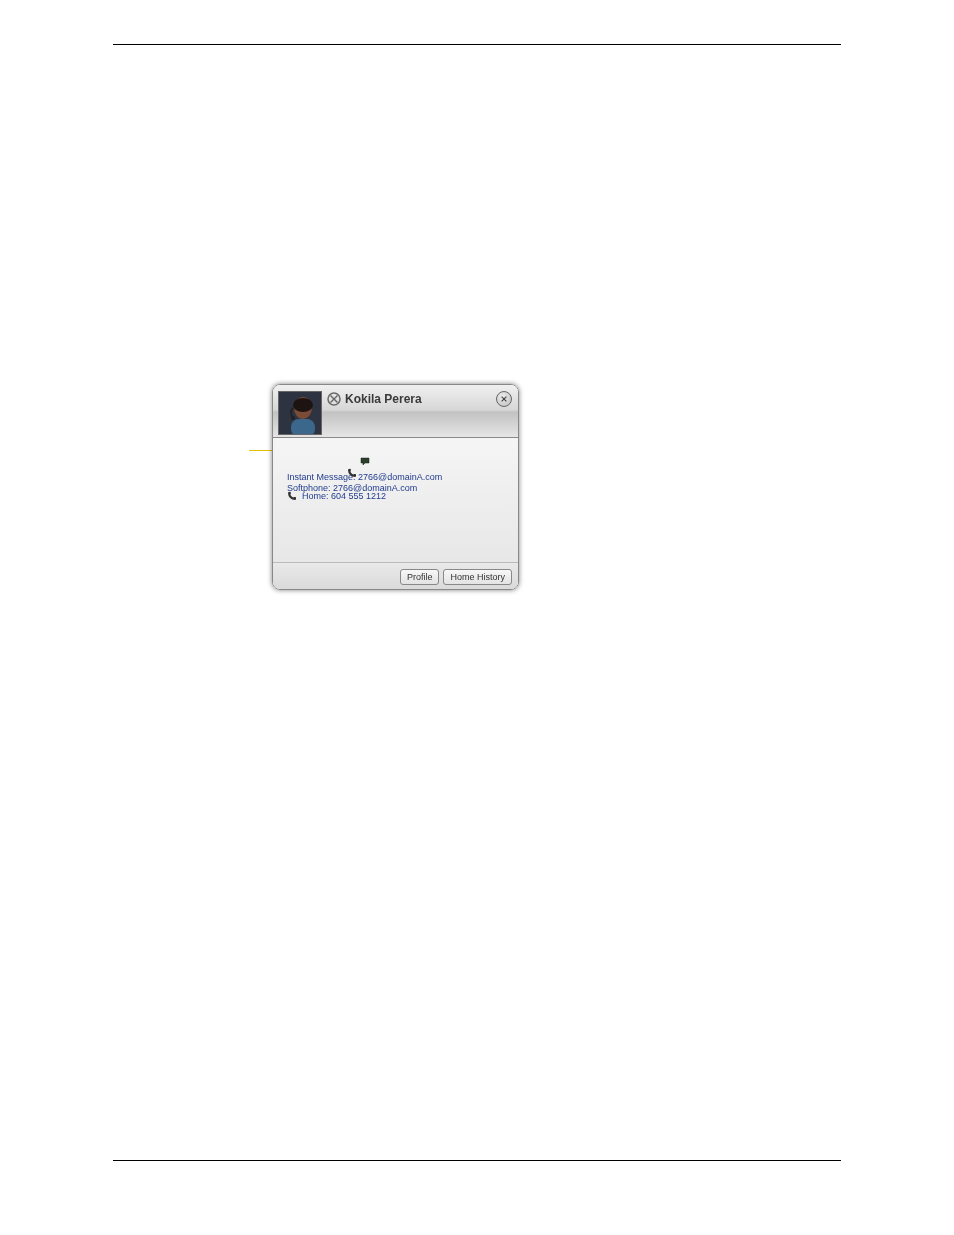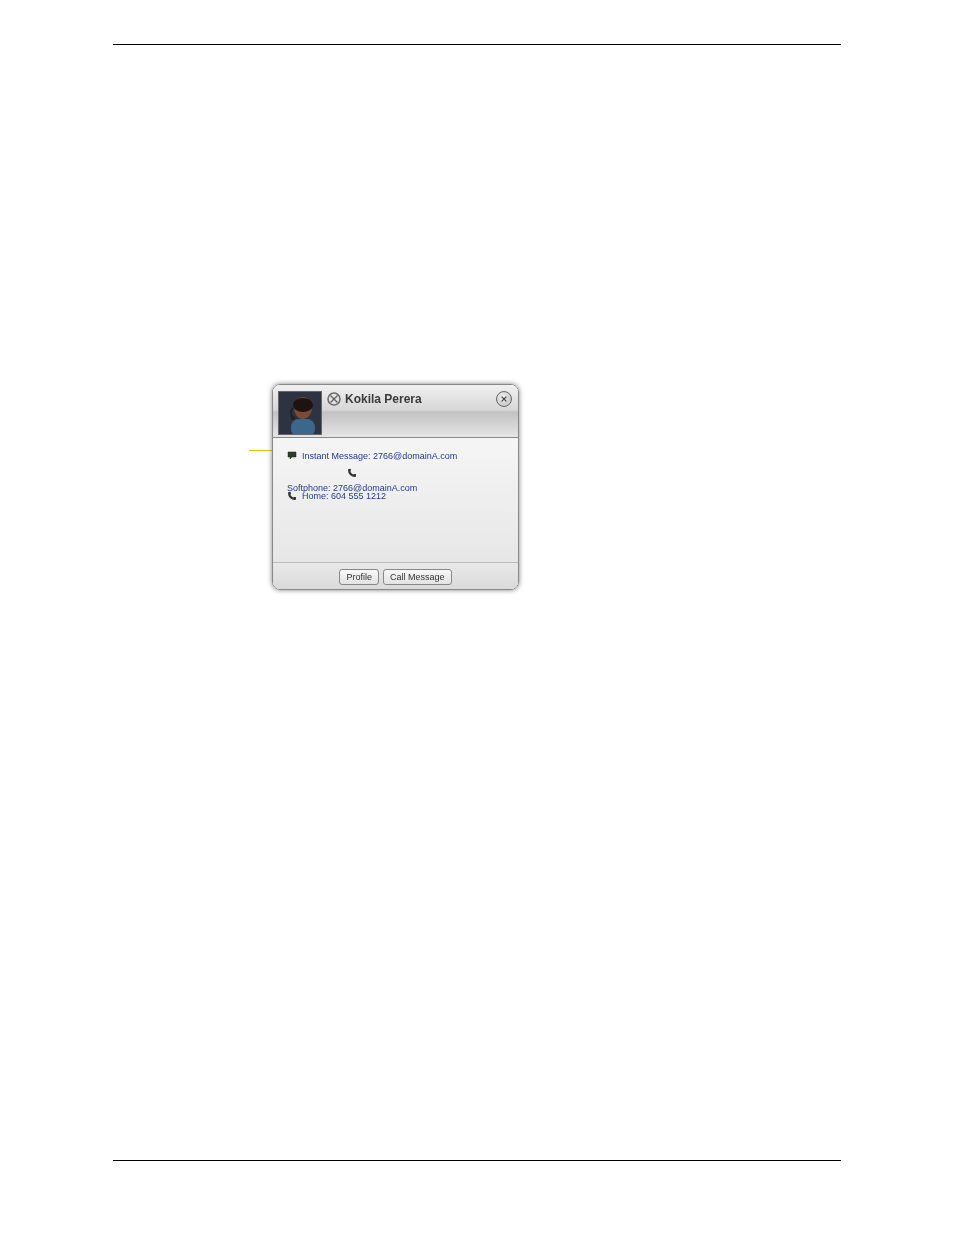--- a/index.html
+++ b/index.html
@@ -92,42 +92,42 @@
     background: linear-gradient(#f5f5f5, #e7e7e7);
   }
   .method-row {
     position: absolute;
     left: 14px;
     height: 16px;
     display: flex;
     align-items: center;
     gap: 5px;
   }
-  .method-row.im { top: 10px; }
+  .method-row.im { top: 19px; flex-direction: column; }
   .method-row.sp { top: 30px; flex-direction: column; }
   .method-row.hm { top: 50px; justify-content: flex-end; }
   .method-icon {
     width: 10px;
     height: 10px;
     display:flex;
     align-items:center;
     justify-content:center;
     flex: 0 0 10px;
   }
   .method-label {
     font-size: 9px;
     color: #203b8e;
     white-space: nowrap;
   }
   .card-footer {
     height: 28px;
     background: linear-gradient(#e9e9e9, #d9d9d9);
     border-top: 1px solid #bbb;
     display: flex;
-    justify-content: center;
+    justify-content: flex-end;
     align-items: center;
     gap: 4px;
     padding: 0 6px;
   }
   .footer-btn {
     font-size: 9px;
     color: #333;
     padding: 2px 6px;
     background: linear-gradient(#f7f7f7,#e3e3e3);
     border: 1px solid #888;
@@ -208,18 +208,18 @@
             <path d="M2 1 q-1 0 -1 1 q0 3 2 5 q2 2 5 2 q1 0 1 -1 l0 -1.5 q0 -0.5 -0.5 -0.5 l-1.5 0 q-0.5 0 -0.7 0.4 q-1 -0.3 -1.8 -1.1 q-0.8 -0.8 -1.1 -1.8 q0.4 -0.2 0.4 -0.7 l0 -1.5 q0 -0.5 -0.5 -0.5 z" fill="#333"></path>
           </svg>
         </div>
         <span class="method-label">Home:  604 555 1212</span>
       </div>
 
     </div>
 
     <div class="card-footer">
       <div class="footer-btn">Profile</div>
-      <div class="footer-btn">Call Message</div>
+      <div class="footer-btn">Home History</div>
     </div>
 
   </div>
 
 </div>
 
 </body></html>

